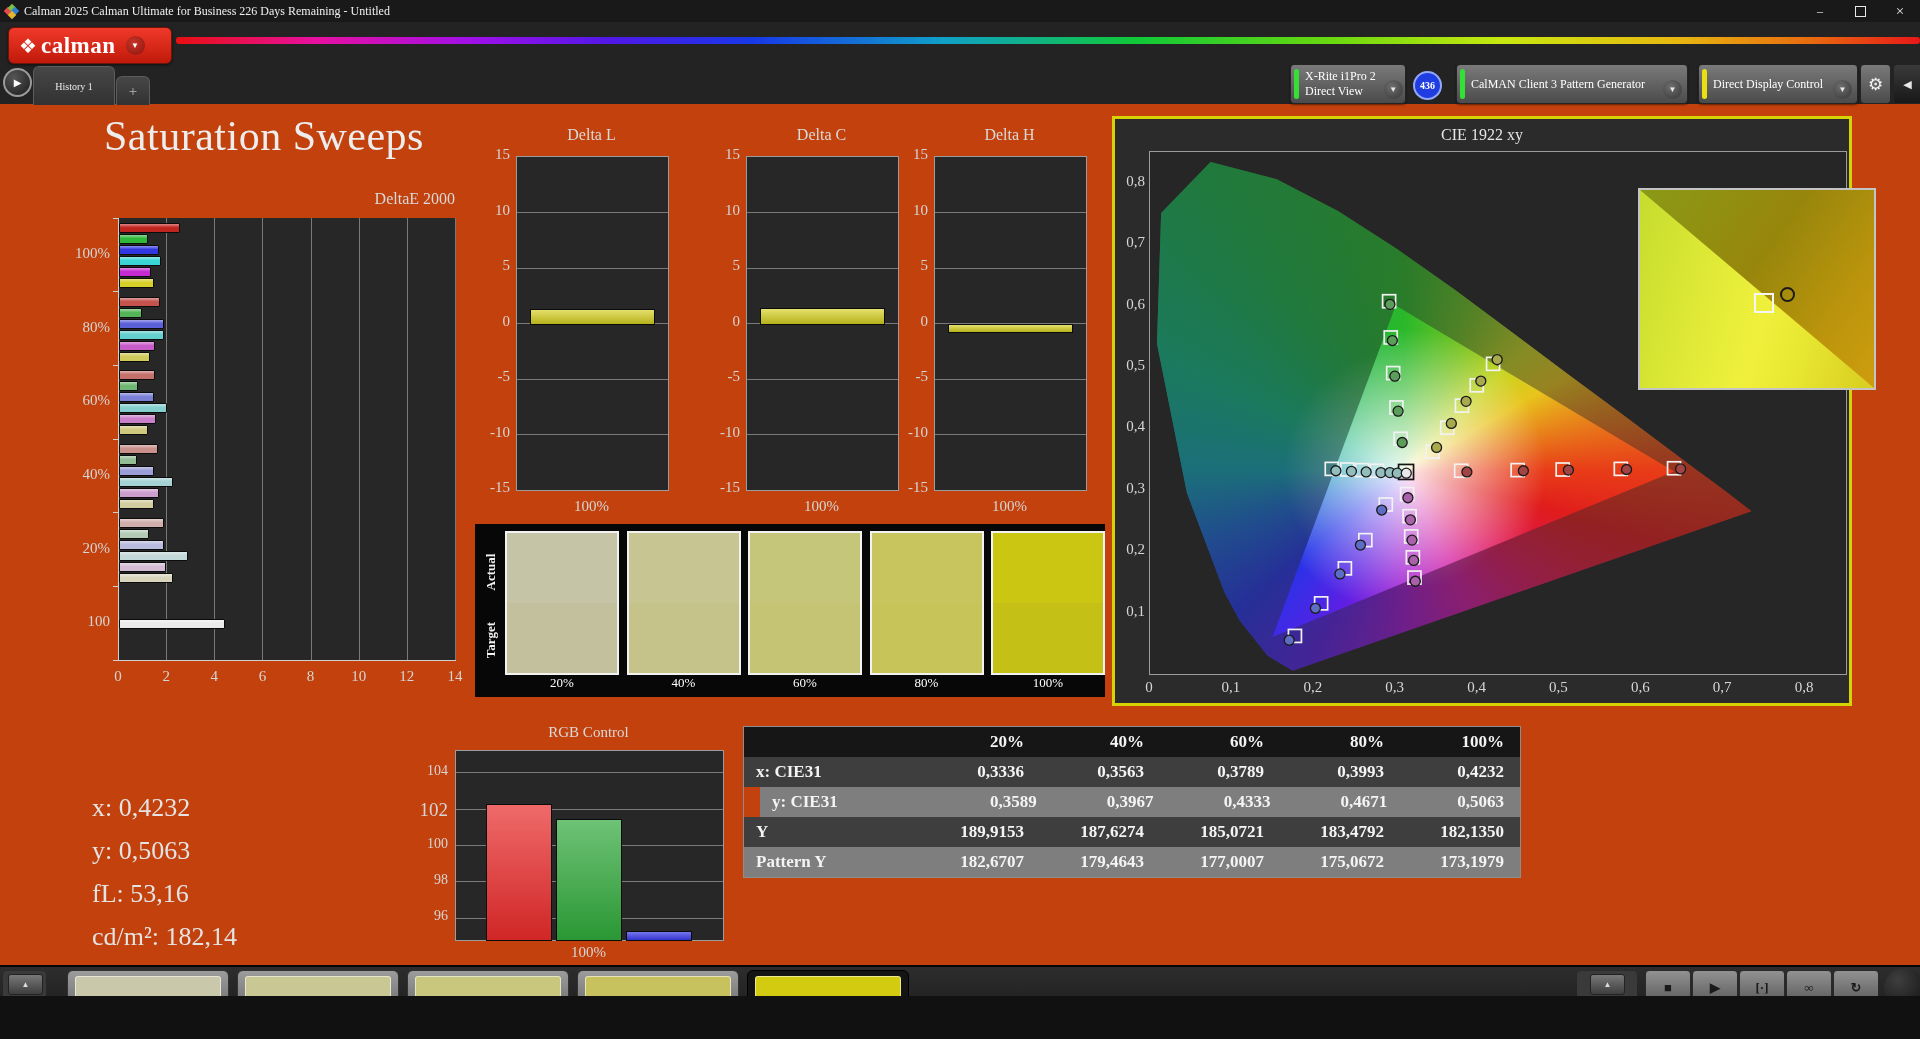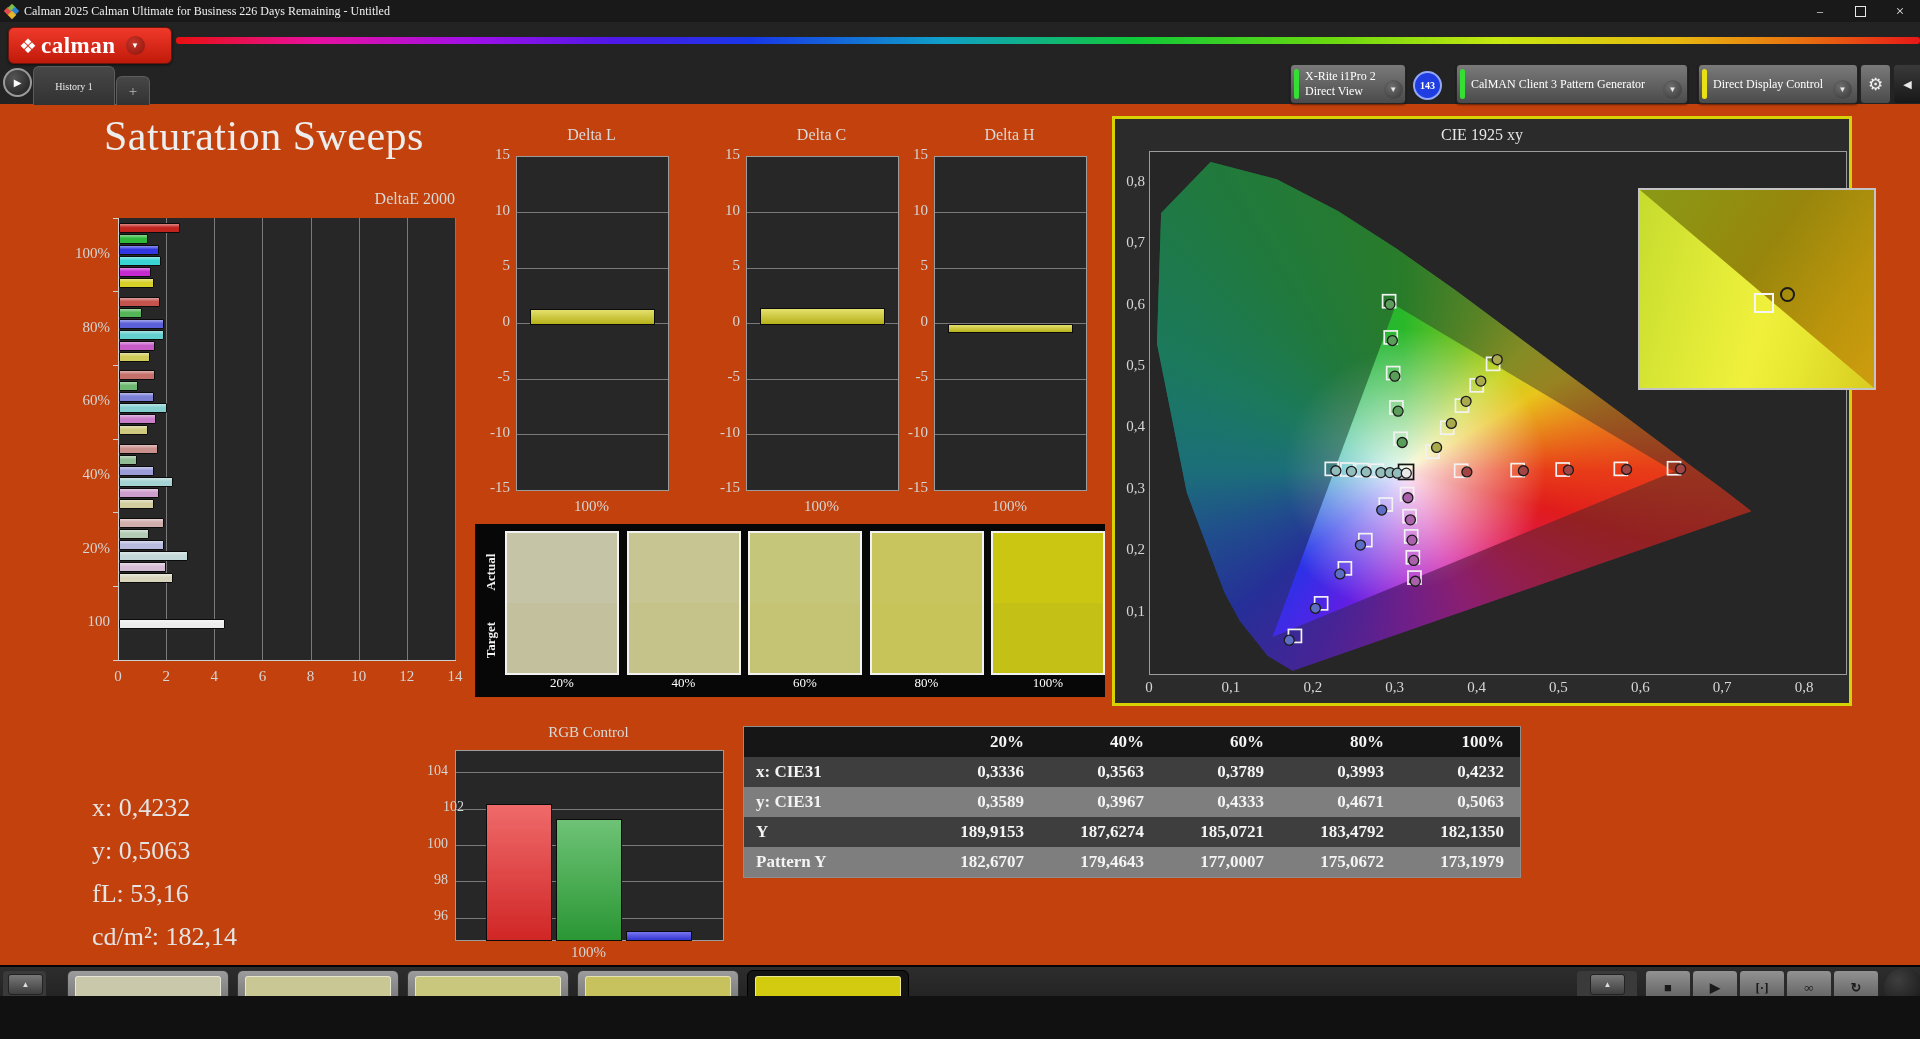--- a/index.html
+++ b/index.html
@@ -201,21 +201,21 @@
     </div>
     <div class="tab" id="tab-add">+</div>
 
     <div class="dd" id="dd-meter">
       <span class="bar" id="meter-bar" style="background: rgb(53, 224, 53);"></span>
       <span class="txt">
         <span>X-Rite i1Pro 2</span><br><span>Direct View</span>
       </span>
       <span class="arrow">▼</span>
     </div>
-    <div id="badge">143</div>
+    <div id="badge">436</div>
     <div class="dd" id="dd-pgen">
       <span class="bar" id="pgen-bar" style="background: rgb(53, 224, 53);"></span>
       <span class="txt">CalMAN Client 3 Pattern Generator</span>
       <span class="arrow">▼</span>
     </div>
     <div class="dd" id="dd-dctl">
       <span class="bar" id="dctl-bar" style="background: rgb(232, 224, 18);"></span>
       <span class="txt">Direct Display Control</span>
       <span class="arrow">▼</span>
     </div>
@@ -375,21 +375,21 @@
       </div>
       <div class="swatch-lab" style="left: 394.5px; width: 114px;">80%</div>
       <div class="swatch" style="left: 516px; width: 110px;">
         <div class="half" style="background: rgb(202, 198, 18);"></div>
         <div class="half" style="background: rgb(197, 192, 21);"></div>
       </div>
       <div class="swatch-lab" style="left: 516px; width: 114px;">100%</div>
     </div>
 
   <div id="cie-panel">
-    <div id="cie-title">CIE 1925 xy</div>
+    <div id="cie-title">CIE 1922 xy</div>
     <div id="cie-plot">
       <div class="cie-fill" id="cie-horseshoe"></div>
       <div class="cie-fill" id="cie-triangle"></div>
       <svg id="cie-markers" viewBox="0 0 696 522" width="696" height="522">
           <rect x="304.6529411764706" y="312.2270588235294" width="13" height="13" fill="none" stroke="#f2f2f2" stroke-width="1.7"></rect>
           <rect x="361.1517647058824" y="311.6129411764706" width="13" height="13" fill="none" stroke="#f2f2f2" stroke-width="1.7"></rect>
           <rect x="406.18705882352947" y="310.99882352941177" width="13" height="13" fill="none" stroke="#f2f2f2" stroke-width="1.7"></rect>
           <rect x="464.32352941176464" y="310.38470588235293" width="13" height="13" fill="none" stroke="#f2f2f2" stroke-width="1.7"></rect>
           <rect x="517.5470588235294" y="309.7705882352941" width="13" height="13" fill="none" stroke="#f2f2f2" stroke-width="1.7"></rect>
           <rect x="244.06" y="280.29294117647055" width="13" height="13" fill="none" stroke="#f2f2f2" stroke-width="1.7"></rect>
@@ -489,21 +489,21 @@
         <div class="gridh" style="top: 21.3077px;"></div>
         <div class="gridh" style="top: 57.6538px;"></div>
         <div class="gridh" style="top: 94px;"></div>
         <div class="gridh" style="top: 130.346px;"></div>
         <div class="gridh" style="top: 166.692px;"></div>
         <div class="vbar" style="left: 30px; top: 52.7019px; width: 64px; height: 135.298px; background: linear-gradient(rgba(255, 255, 255, 0.3), rgba(0, 0, 0, 0.1)), rgb(232, 42, 42);"></div>
         <div class="vbar" style="left: 100px; top: 68.149px; width: 64px; height: 119.851px; background: linear-gradient(rgba(255, 255, 255, 0.3), rgba(0, 0, 0, 0.1)), rgb(47, 168, 58);"></div>
         <div class="vbar" style="left: 170px; top: 179.913px; width: 64px; height: 8.08654px; background: linear-gradient(rgba(255, 255, 255, 0.3), rgba(0, 0, 0, 0.1)), rgb(58, 58, 232);"></div>
       </div>
       <div class="ticklab" style="left: 0px; top: 38.8077px; width: 38px; text-align: right; font-size: 14px;">104</div>
-      <div class="ticklab" style="left: 16px; top: 75.1538px; width: 38px; text-align: right; font-size: 14px;">102</div>
+      <div class="ticklab" style="left: 0px; top: 75.1538px; width: 38px; text-align: right; font-size: 19px;">102</div>
       <div class="ticklab" style="left: 0px; top: 111.5px; width: 38px; text-align: right; font-size: 14px;">100</div>
       <div class="ticklab" style="left: 0px; top: 147.846px; width: 38px; text-align: right; font-size: 14px;">98</div>
       <div class="ticklab" style="left: 0px; top: 184.192px; width: 38px; text-align: right; font-size: 14px;">96</div>
       <div class="ticklab" style="left: 45px; top: 220px; width: 267px; text-align: center;">100%</div>
     </div>
 
   <div id="data-table">
       <div class="trow" style="background: rgb(22, 22, 22);">
         <div class="lab"></div>
         <div class="val">20%</div>
@@ -513,21 +513,21 @@
         <div class="val">100%</div>
       </div>
       <div class="trow" style="background: rgb(62, 62, 62);">
         <div class="lab">x: CIE31</div>
         <div class="val">0,3336</div>
         <div class="val">0,3563</div>
         <div class="val">0,3789</div>
         <div class="val">0,3993</div>
         <div class="val">0,4232</div>
       </div>
-      <div class="trow" style="background: rgb(126, 126, 126);">
+      <div class="trow" style="background: rgb(126, 126, 126); margin-left: 16px;">
         <div class="lab">y: CIE31</div>
         <div class="val">0,3589</div>
         <div class="val">0,3967</div>
         <div class="val">0,4333</div>
         <div class="val">0,4671</div>
         <div class="val">0,5063</div>
       </div>
       <div class="trow" style="background: rgb(62, 62, 62);">
         <div class="lab">Y</div>
         <div class="val">189,9153</div>

